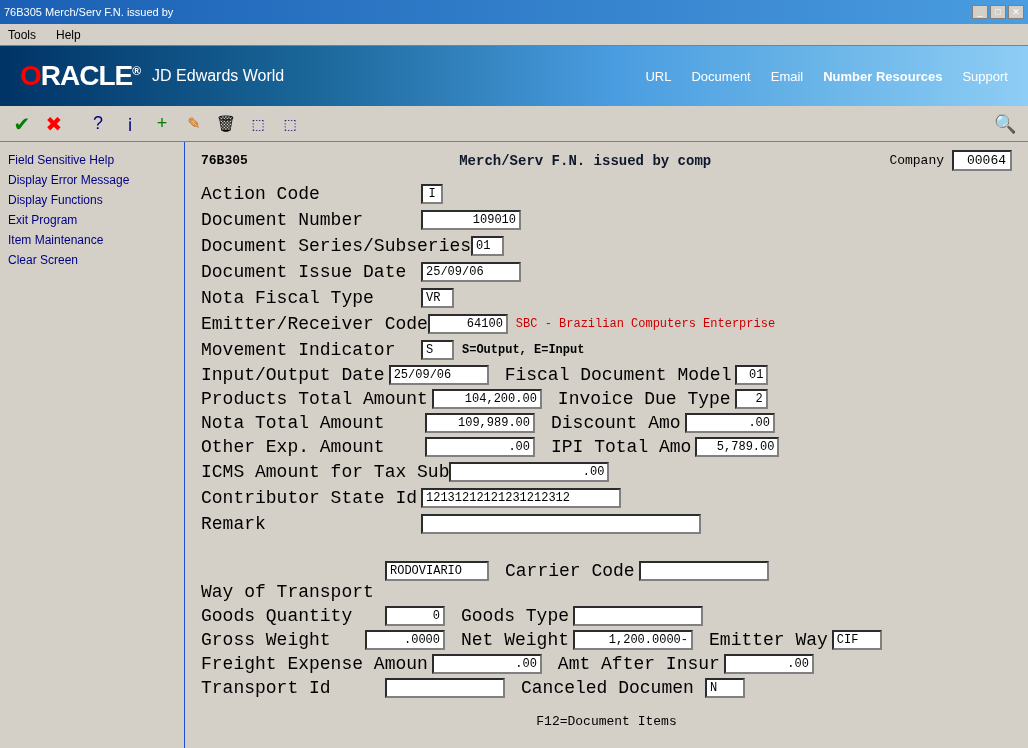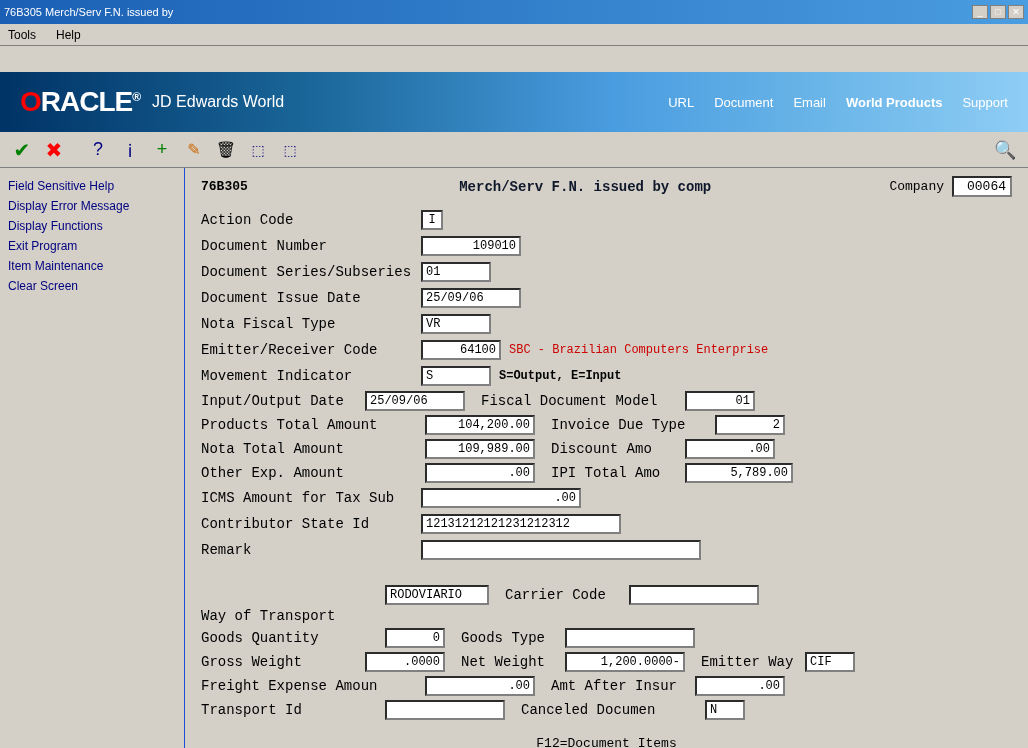--- a/index.html
+++ b/index.html
@@ -42,21 +42,20 @@
     .menu-item { cursor: pointer; padding: 2px 4px; }
 
     
     .oracle-header {
       background: linear-gradient(to right, #003366 0%, #1a6699 30%, #4a9de0 60%, #6ab5e8 80%, #8ecdf5 100%);
       height: 60px;
       display: flex;
       align-items: center;
       position: relative;
       overflow: hidden;
-      margin-top: 26px;
     }
     .oracle-logo {
       display: flex;
       align-items: center;
       padding-left: 20px;
       gap: 8px;
     }
     .oracle-text {
       color: white;
       font-size: 28px;
@@ -172,32 +171,32 @@
 
     
     .form-row {
       display: flex;
       align-items: center;
       margin-bottom: 4px;
       min-height: 22px;
     }
     .field-label {
       font-family: 'Courier New', monospace;
-      font-size: 14px;
+      font-size: 18px;
       min-width: 220px;
     }
     .field-input {
       border: 2px inset #808080;
       background: white;
       padding: 1px 3px;
       font-family: 'Courier New', monospace;
       font-size: 12px;
       height: 20px;
     }
-    .field-input-sm { width: 70px; }
+    .field-input-sm { width: 33px; }
     .field-input-md { width: 100px; }
     .field-input-num { text-align: right; }
 
     .inline-text {
       font-family: 'Courier New', monospace;
       font-size: 12px;
       margin-left: 8px;
       font-weight: bold;
     }
     .highlight-text {
@@ -262,21 +261,21 @@
   <div class="oracle-logo">
     <span class="oracle-text">
       <span style="color:#ff0000;">O</span>RACLE<sup style="font-size:12px;">®</sup>
     </span>
     <span class="jde-text">JD Edwards World</span>
   </div>
   <div class="header-nav">
     <a class="header-nav-item" href="#">URL</a>
     <a class="header-nav-item" href="#">Document</a>
     <a class="header-nav-item" href="#">Email</a>
-    <a class="header-nav-item world-resources-link" href="#">World Products</a>
+    <a class="header-nav-item world-resources-link" href="#">Number Resources</a>
     <a class="header-nav-item" href="#">Support</a>
   </div>
 </div>
 
 <div class="toolbar">
   <button class="toolbar-btn btn-green" title="OK">✔</button>
   <button class="toolbar-btn btn-red" title="Cancel">✖</button>
   <div class="toolbar-sep"></div>
   <button class="toolbar-btn btn-blue" title="Help">?</button>
   <button class="toolbar-btn btn-blue" title="Info">ℹ</button>
@@ -378,21 +377,21 @@
       </div>
     </div>
 
     <div class="form-row-2col">
       <div class="col-group">
         <span class="field-label" style="min-width:220px;">Other Exp. Amount</span>
         <input class="field-input" style="width: 110px; text-align: right;" type="text" value=".00">
       </div>
       <div class="col-group">
         <span class="field-label" style="min-width:130px;">IPI Total Amo</span>
-        <input class="field-input" style="width: 108px; text-align: right; padding-left: 7px;" type="text" value="5,789.00">
+        <input class="field-input" style="width: 84px; text-align: right; padding-left: 7px;" type="text" value="5,789.00">
       </div>
     </div>
 
     <div class="form-row">
       <span class="field-label">ICMS Amount for Tax Sub</span>
       <input class="field-input" style="width: 160px; text-align: right;" type="text" value=".00">
     </div>
 
     <div class="form-row">
       <span class="field-label">Contributor State Id</span>

